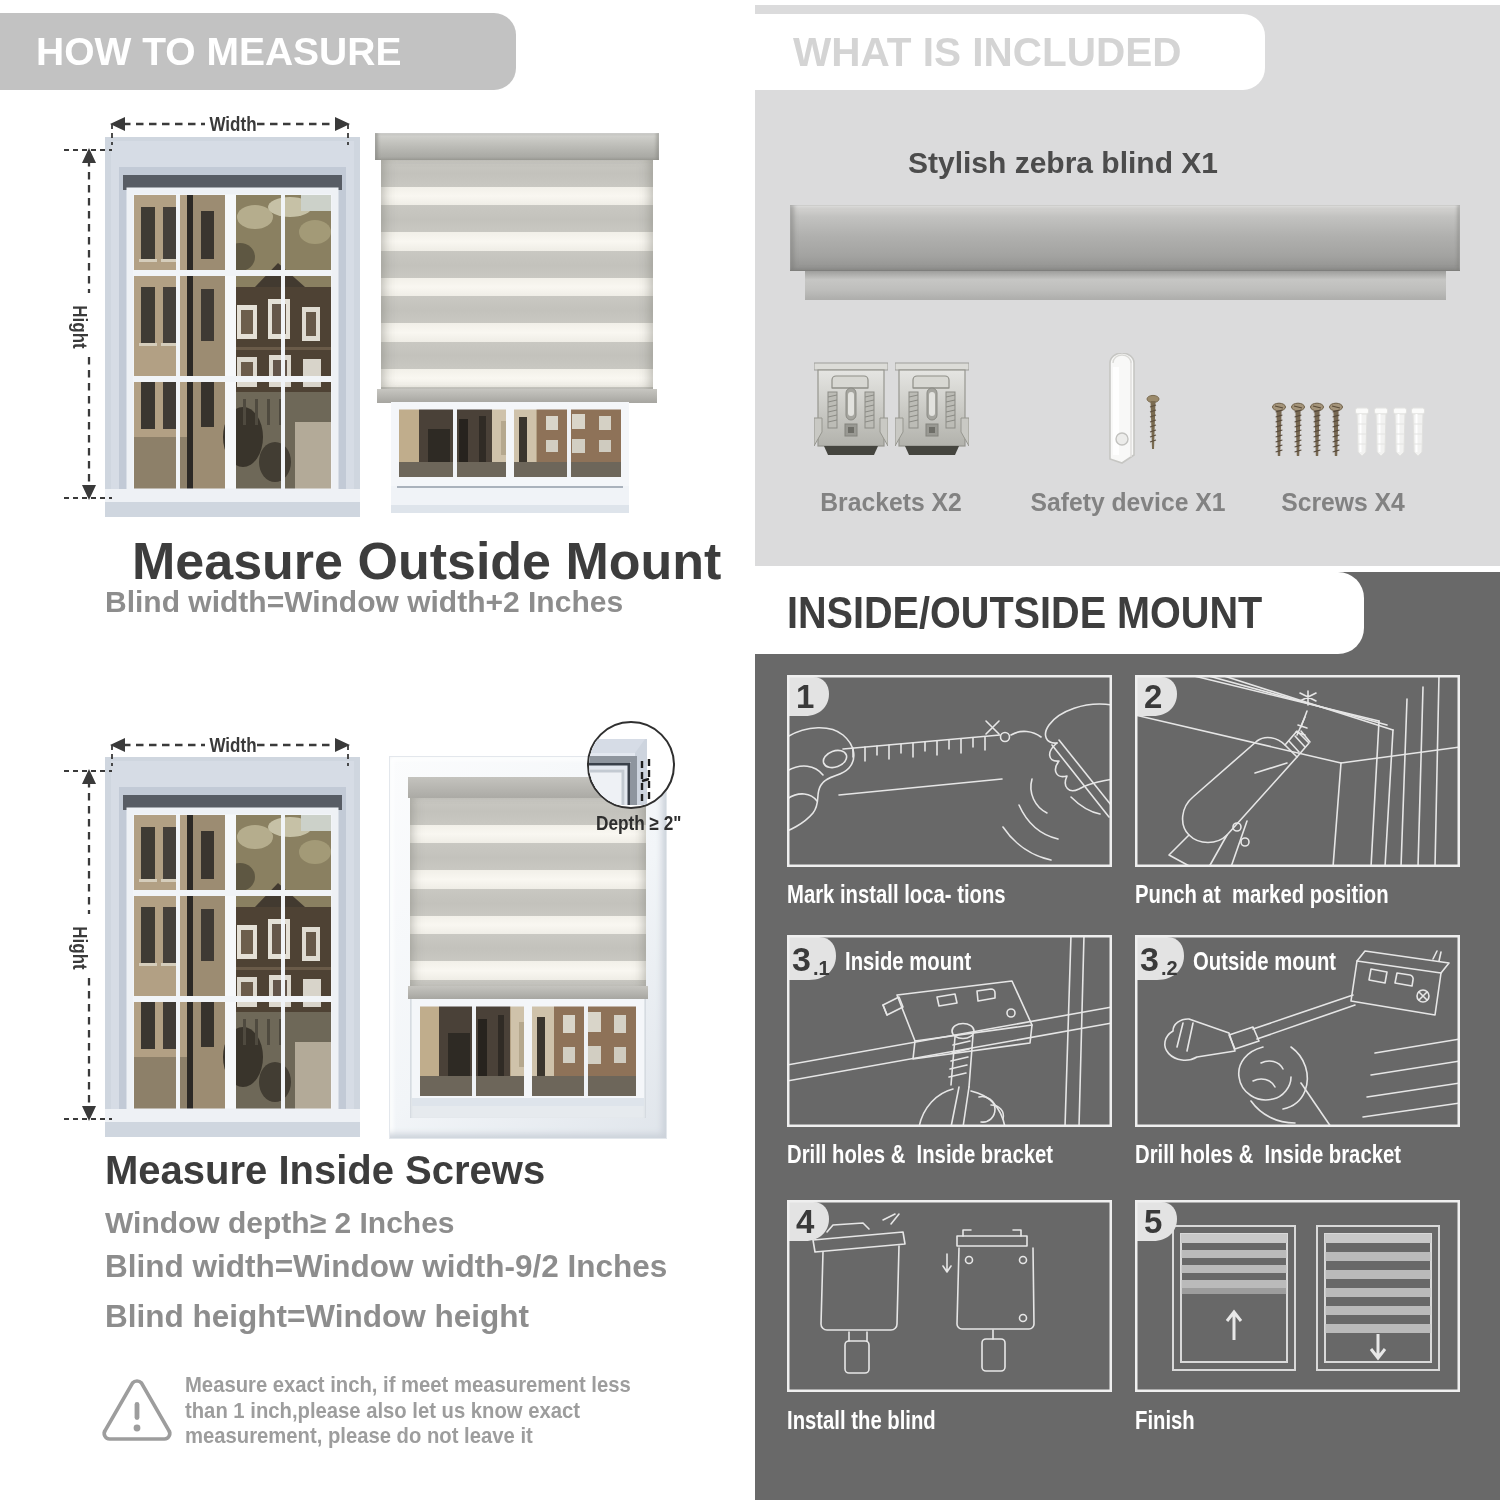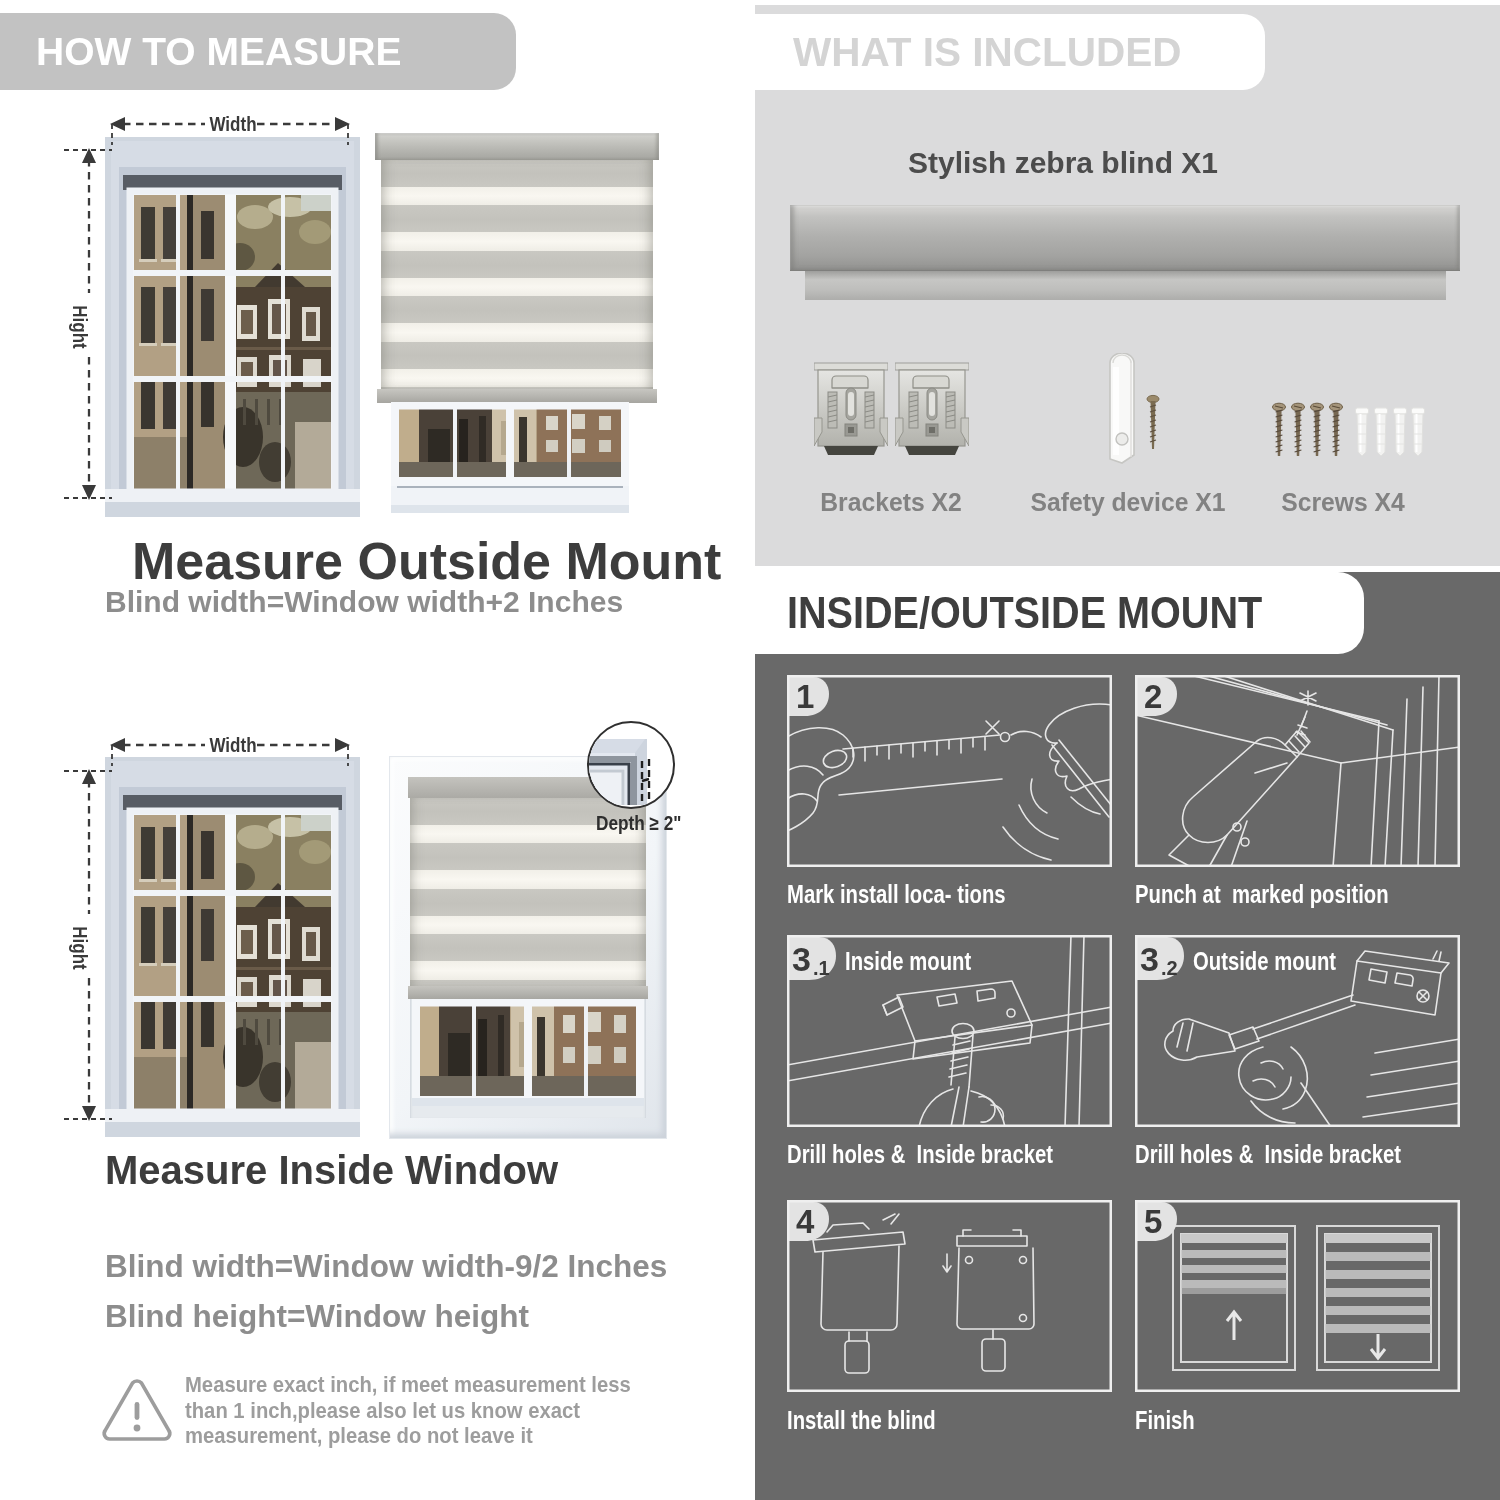--- a/index.html
+++ b/index.html
@@ -269,21 +269,22 @@
       <line x1="53" y1="38" x2="53" y2="80" stroke-dasharray="7 4"></line>
       <line x1="60" y1="36" x2="60" y2="80" stroke-dasharray="7 4"></line>
       <line x1="53" y1="58" x2="60" y2="56"></line>
     </g>
   </svg>
 </div>
 <div class="abs b" style="left:596px;top:812px;width:110px;font-size:20px;color:#2e2e2e;transform:scaleX(0.86);transform-origin:0 0;white-space:nowrap;">Depth ≥ 2"</div>
 
 <div class="abs b" style="left:105px;top:531px;font-size:52px;color:#3d3d3d;margin-left:27px;">Measure Outside Mount</div>
 <div class="abs b" style="left:105px;top:585px;font-size:30px;color:#8d8d8d;">Blind width=Window width+2 Inches</div>
-<div class="abs b" style="left:105px;top:1148px;font-size:40px;color:#3d3d3d;">Measure Inside Window</div>
+<div class="abs b" style="left:105px;top:1148px;font-size:40px;color:#3d3d3d;">Measure Inside Screws</div>
+<div class="abs b" style="left:105px;top:1206px;font-size:30px;color:#8d8d8d;">Window depth≥ 2 Inches</div>
 <div class="abs b" style="left:105px;top:1248px;font-size:31.5px;color:#8d8d8d;">Blind width=Window width-9/2 Inches</div>
 <div class="abs b" style="left:105px;top:1291px;font-size:31.5px;color:#8d8d8d;margin-top:7px;">Blind height=Window height</div>
 <svg class="abs" style="left:100px;top:1376px" width="74" height="72" viewBox="0 0 74 72">
   <path d="M32.5,7 a6,6 0 0 1 9,0 l27,47 a5.5,5.5 0 0 1 -4.5,9 h-54 a5.5,5.5 0 0 1 -4.5,-9 z" fill="none" stroke="#9d9d9d" stroke-width="3.6"></path>
   <rect x="34.6" y="26" width="4.8" height="18" rx="2.4" fill="#9d9d9d"></rect>
   <circle cx="37" cy="52" r="3.4" fill="#9d9d9d"></circle>
 </svg>
 <div class="abs b" style="left:185px;top:1372px;width:560px;font-size:22.5px;line-height:25.5px;color:#9d9d9d;transform:scaleX(0.9);transform-origin:0 0;">Measure exact inch, if meet measurement less<br>than 1 inch,please also let us know exact<br>measurement, please do not leave it</div>
 
 <div class="abs" style="left:755px;top:5px;width:745px;height:561px;background:#dbdbdc;"></div>

